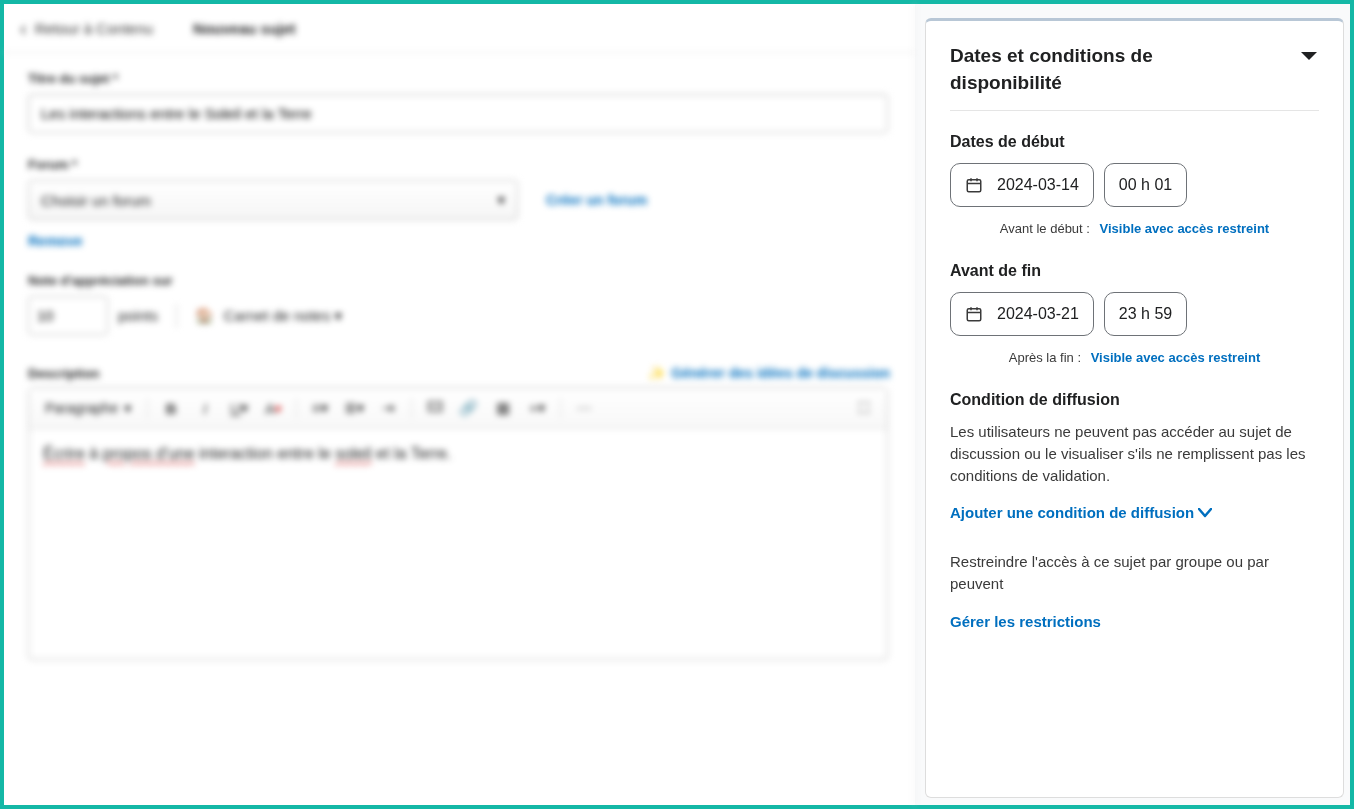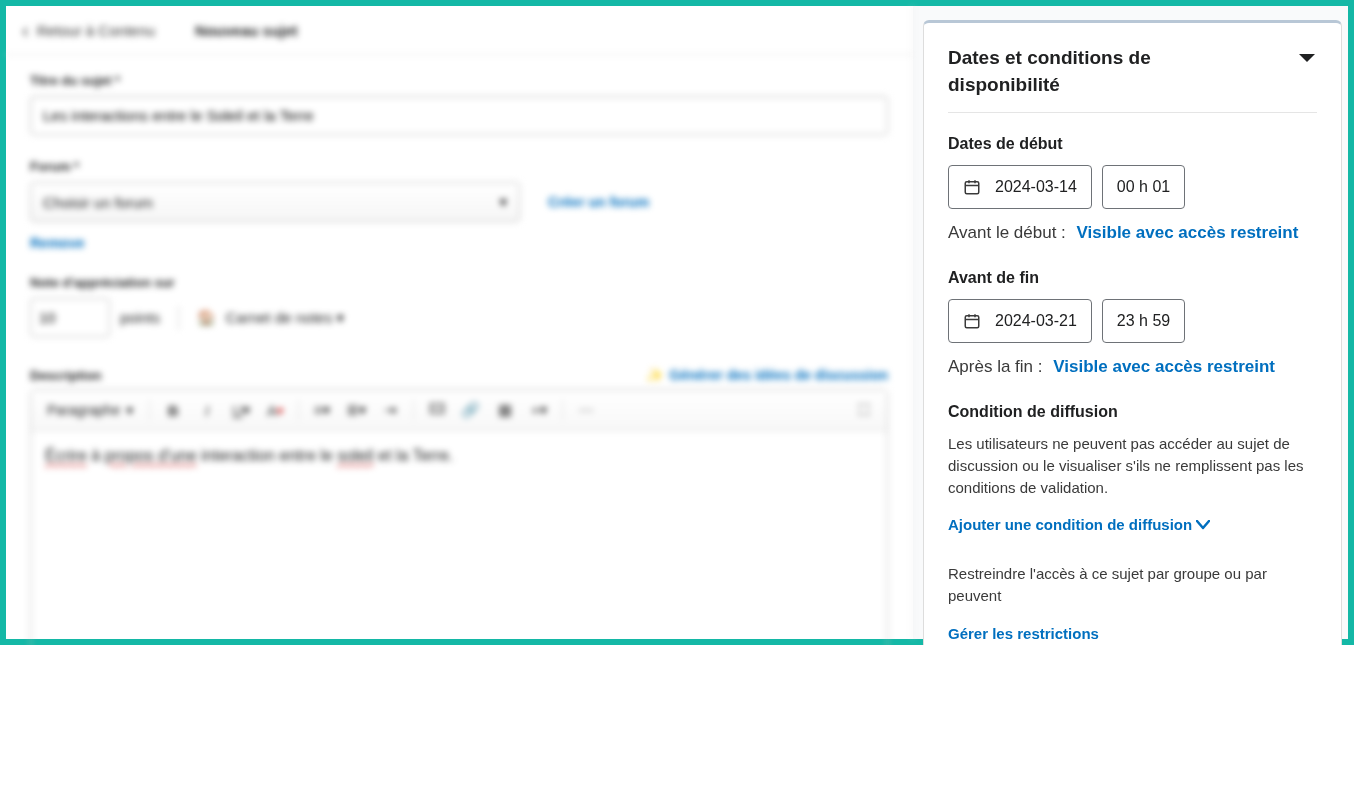--- a/index.html
+++ b/index.html
@@ -5,22 +5,22 @@
     * { box-sizing: border-box; margin: 0; padding: 0; }
     body {
       font-family: -apple-system, BlinkMacSystemFont, "Segoe UI", Arial, sans-serif;
       font-size: 15px;
       color: #202122;
       background: #fff;
     }
     .page {
       display: flex;
       width: 1354px;
-      height: 645px;
-      border: 6px solid #14b8a6;
+      height: 809px;
+      border: 4px solid #14b8a6;
     }
     .main {
       flex: 1;
       display: flex;
       flex-direction: column;
       filter: blur(3px);
       position: relative;
       border-right: 1px solid #e5e5e5;
     }
     .header {
@@ -204,37 +204,38 @@
       font-weight: 700;
       margin-bottom: 12px;
     }
     .date-row {
       display: flex;
       gap: 10px;
       margin-bottom: 14px;
     }
     .date-box, .time-box {
       border: 1px solid #6e7277;
-      border-radius: 4px;
+      border-radius: 10px;
       padding: 12px 14px;
       display: flex;
       align-items: center;
       gap: 14px;
       font-size: 16px;
       font-weight: 400;
       color: #202122;
     }
     .date-box { }
     .time-box { }
     .cal-icon {
       width: 18px; height: 18px;
     }
     .meta-line {
-      font-size: 17px;
+      font-size: 13px;
       margin-bottom: 26px;
+      text-align: center;
     }
     .meta-label {
       color: #3a3a3a;
     }
     .link-inline {
       color: #006fbf;
       font-weight: 600;
       margin-left: 6px;
     }
     .para {

